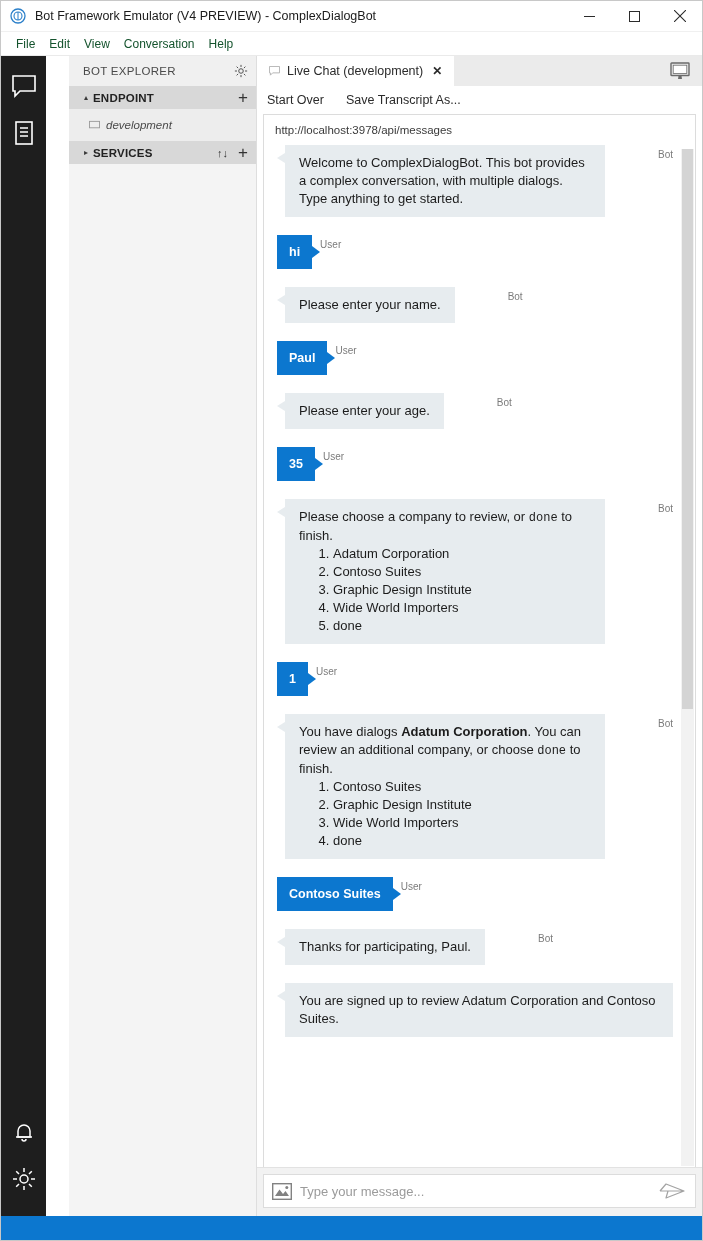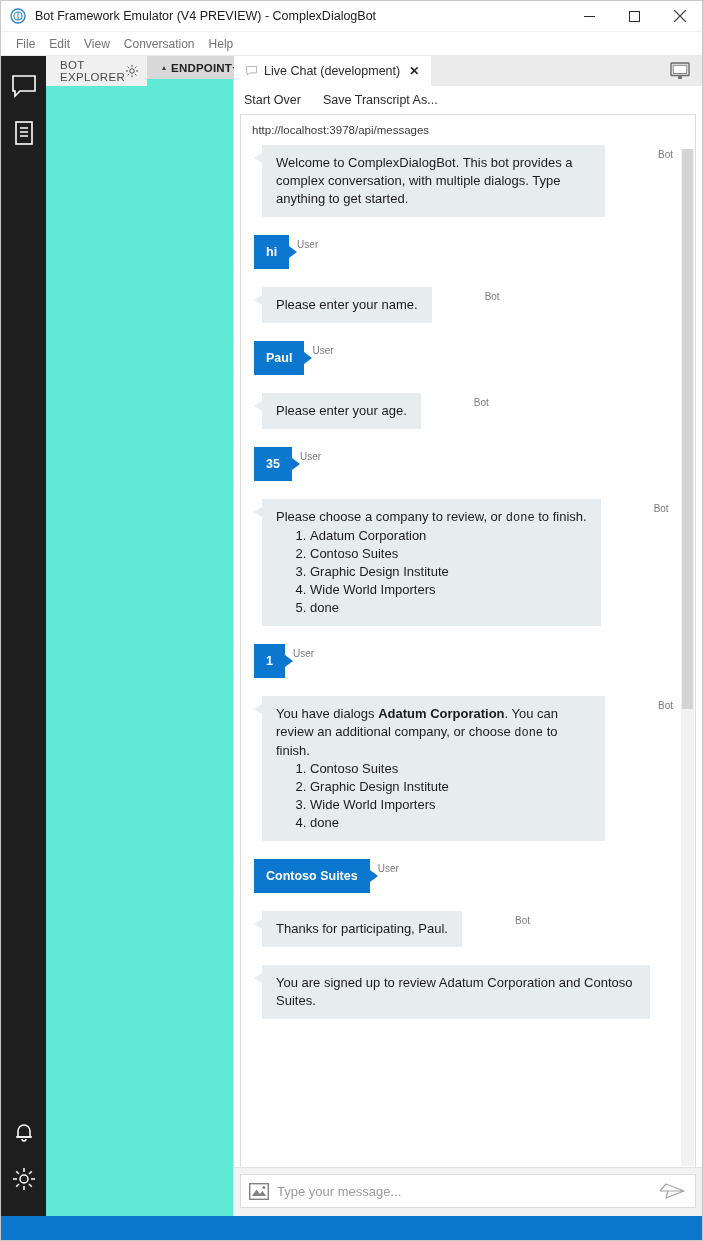--- a/index.html
+++ b/index.html
@@ -39,21 +39,21 @@
 
   
   .menubar {
     height: 24px; flex: 0 0 24px;
     display: flex; align-items: center;
     background: #ffffff;
     padding-left: 8px;
     border-bottom: 1px solid #eaeaea;
   }
   .menu-item {
-    font-size: 12px; color: #737373;
+    font-size: 12px; color: #14532d;
     padding: 2px 7px; white-space: nowrap;
   }
 
   
   .bodyrow { flex: 1 1 auto; display: flex; min-height: 0; }
 
   
   .activitybar {
     width: 45px; flex: 0 0 45px;
     background: #1e1e1e;
@@ -63,23 +63,24 @@
   .act-icon {
     width: 45px; height: 46px;
     display: flex; align-items: center; justify-content: center;
     color: #ffffff;
   }
   .act-spacer { flex: 1 1 auto; }
 
   
   .explorer {
     width: 188px; flex: 0 0 188px;
-    background: #5eead4;
-    display: flex; flex-direction: row;
+    background: #0c4a6e;
+    display: flex; flex-direction: column;
     border-right: 1px solid #dedede;
+    margin-left: 23px;
   }
   .exp-header {
     height: 30px; display: flex; align-items: center;
     padding: 0 8px 0 14px;
     background: #f0f0f0;
   }
   .exp-header-title {
     font-size: 11.5px; color: #4a4a4a; letter-spacing: .3px; flex: 1;
   }
   .exp-gear { color: #4a4a4a; display: flex; align-items: center; }
@@ -91,23 +92,23 @@
   .exp-caret {
     width: 14px; font-size: 8px; color: #3a3a3a;
     display: flex; align-items: center; justify-content: center;
   }
   .exp-section-title {
     font-size: 11.5px; font-weight: bold; color: #222; flex: 1; letter-spacing: .2px;
   }
   .exp-sort { font-size: 11px; color: #333; margin-right: 10px; }
   .exp-plus { font-size: 17px; color: #333; line-height: 1; font-weight: 300; }
   .exp-child {
-    height: 22px; display: flex; 
+    height: 32px; display: flex; align-items: center;
     padding-left: 20px; background: #ededed;
-    font-size: 11.5px; color: #4a4a4a;
+    font-size: 11.5px; color: #4a4a4a; font-style: italic;
   }
   .exp-child-icon { margin-right: 6px; display: flex; color: #9a9a9a; }
   .exp-fill { flex: 1 1 auto; background: #f4f4f4; }
 
   
   .main {
     flex: 1 1 auto; display: flex; flex-direction: column;
     background: #ffffff; min-width: 0;
   }
   .tabstrip {

